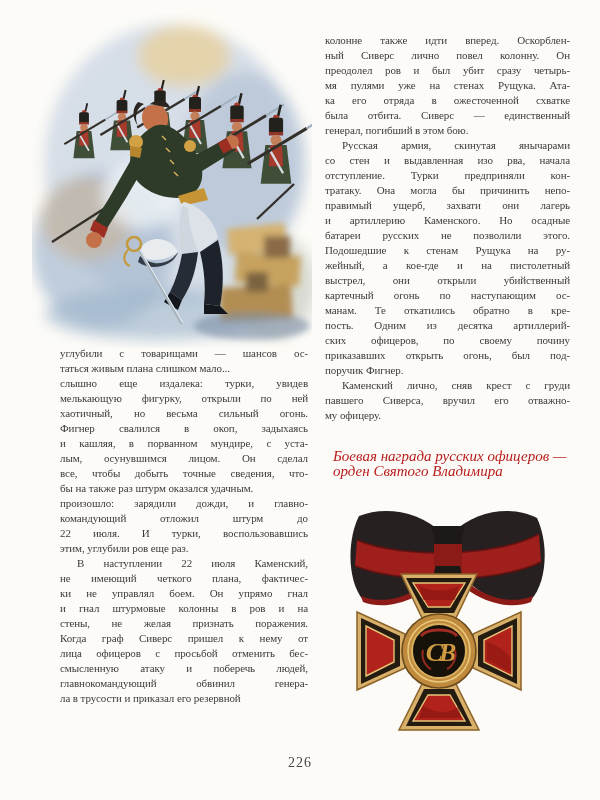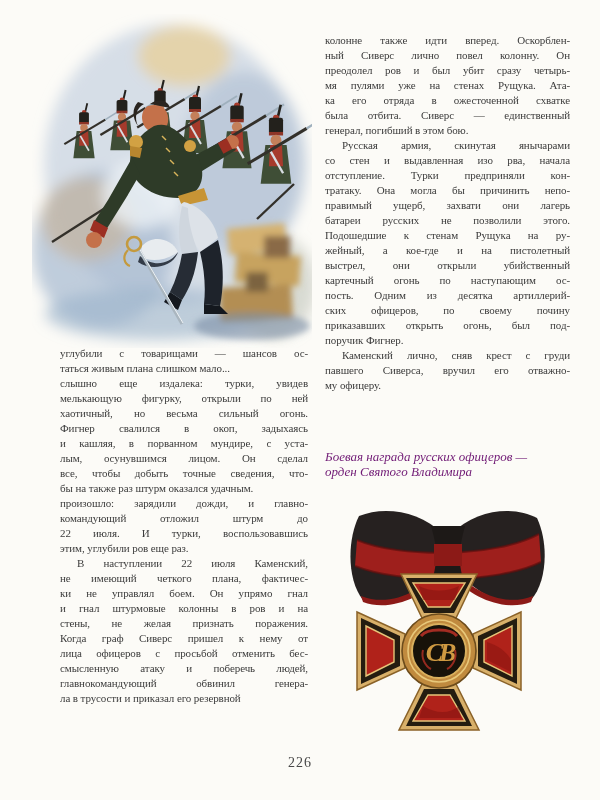--- a/index.html
+++ b/index.html
@@ -21,22 +21,22 @@
     overflow:hidden;
     letter-spacing:-0.1px;
     text-align:left;
     color:#3c3c3c;
   }
   .line.fill{text-align:justify;text-align-last:justify;}
   .line.ind{text-indent:17px;}
   #battle-illustration{position:absolute;left:32px;top:14px;width:280px;height:334px;}
   #caption{position:absolute;left:325px;top:449px;width:245px;}
   .cap-line{
-    font-size:13px;line-height:15px;height:15px;
-    font-style:italic;color:#701a75;letter-spacing:0;
+    font-size:15px;line-height:15px;height:15px;
+    font-style:italic;color:#b91c1c;letter-spacing:0;margin-left:8px;
   }
   #order-illustration{position:absolute;left:327px;top:500px;width:240px;height:240px;}
   #page-number{
     position:absolute;left:0;top:755px;width:600px;
     text-align:center;font-size:14px;line-height:15px;color:#474747;
     letter-spacing:1px;
   }
   svg{display:block;}
 </style>
 </head>
@@ -170,25 +170,27 @@
     <div class="line fill">преодолел ров и был убит сразу четырь-</div>
     <div class="line fill">мя пулями уже на стенах Рущука. Ата-</div>
     <div class="line fill">ка его отряда в ожесточенной схватке</div>
     <div class="line fill">была отбита. Сиверс — единственный</div>
     <div class="line">генерал, погибший в этом бою.</div>
     <div class="line fill ind">Русская армия, скинутая янычарами</div>
     <div class="line fill">со стен и выдавленная изо рва, начала</div>
     <div class="line fill">отступление. Турки предприняли кон-</div>
     <div class="line fill">тратаку. Она могла бы причинить непо-</div>
     <div class="line fill">правимый ущерб, захвати они лагерь</div>
+    <div class="line fill">и артиллерию Каменского. Но осадные</div>
     <div class="line fill">батареи русских не позволили этого.</div>
     <div class="line fill">Подошедшие к стенам Рущука на ру-</div>
     <div class="line fill">жейный, а кое-где и на пистолетный</div>
     <div class="line fill">выстрел, они открыли убийственный</div>
     <div class="line fill">картечный огонь по наступающим ос-</div>
+    <div class="line fill">манам. Те откатились обратно в кре-</div>
     <div class="line fill">пость. Одним из десятка артиллерий-</div>
     <div class="line fill">ских офицеров, по своему почину</div>
     <div class="line fill">приказавших открыть огонь, был под-</div>
     <div class="line">поручик Фигнер.</div>
     <div class="line fill ind">Каменский лично, сняв крест с груди</div>
     <div class="line fill">павшего Сиверса, вручил его отважно-</div>
     <div class="line">му офицеру.</div>
   </div>
 
 <div id="caption">

